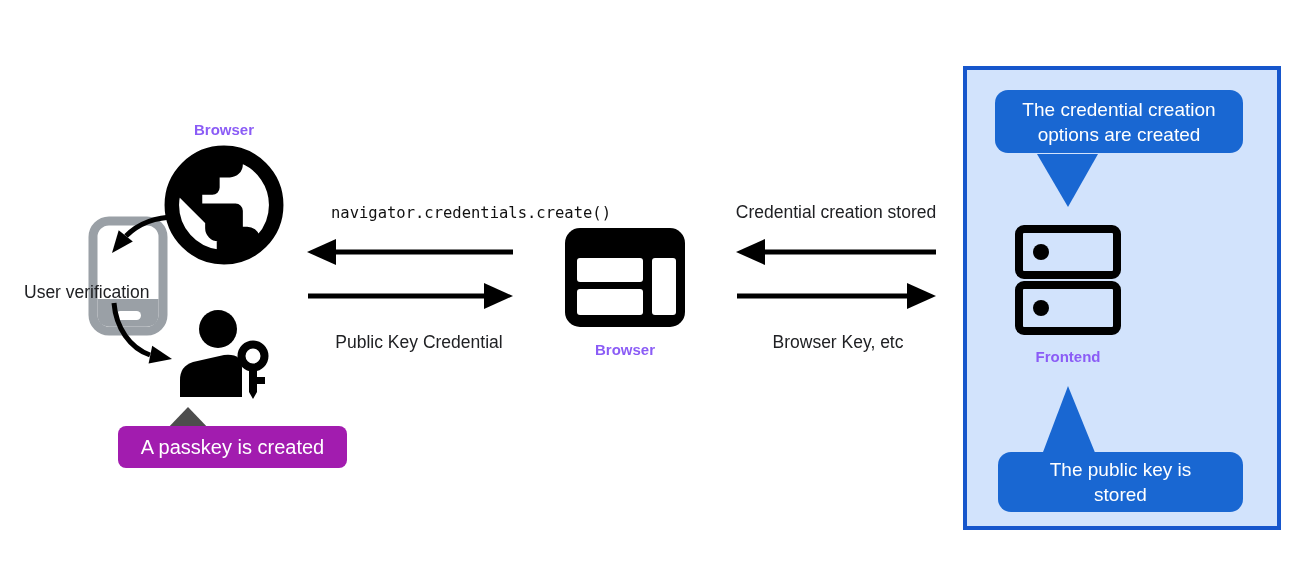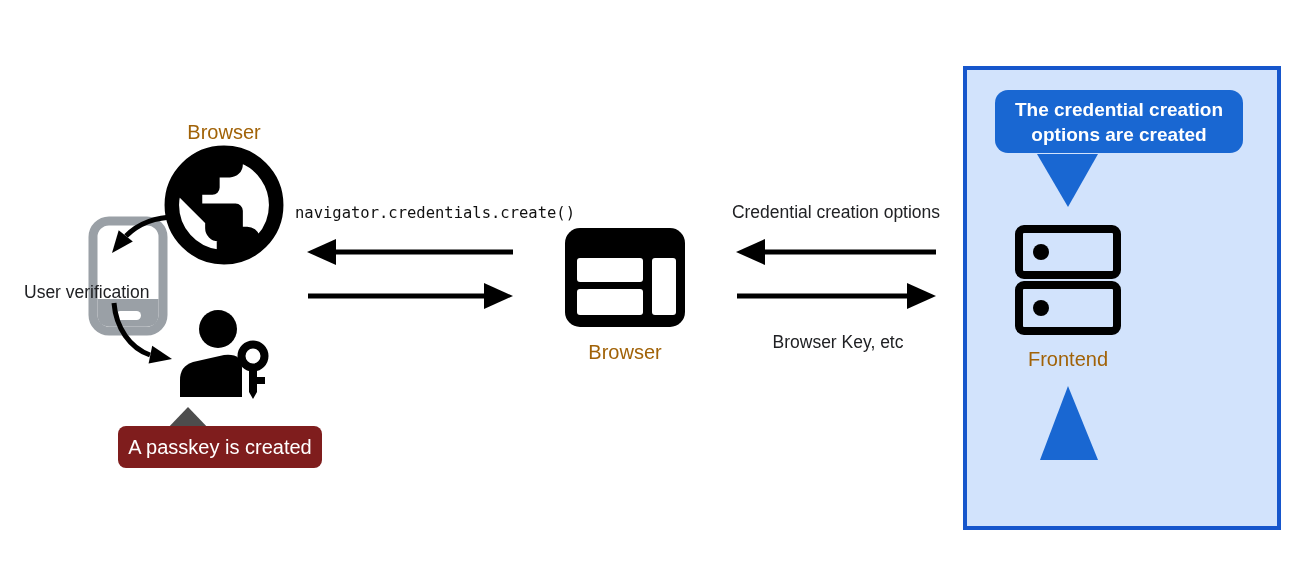--- a/index.html
+++ b/index.html
@@ -6,33 +6,33 @@
   .canvas{
     position:relative;width:1310px;height:568px;background:#ffffff;
     font-family:"Liberation Sans",sans-serif;overflow:hidden;color:#202124;
   }
   .layer{position:absolute;left:0;top:0;width:1310px;height:568px;}
   .panel{
     position:absolute;left:963px;top:66px;width:310px;height:456px;
     background:#d2e3fc;border:4px solid #1656cc;
   }
   .label{position:absolute;white-space:nowrap;font-size:17.5px;color:#202124;}
-  .label.bold{font-weight:normal;font-size:20px;color:#a16207;}
+  .label.bold{font-weight:bold;font-size:15px;color:#8b5cf6;}
   .center{transform:translateX(-50%);}
-  .code{font-family:"DejaVu Sans Mono","Liberation Mono",monospace;font-size:15.5px;color:#111;}
+  .code{font-family:"DejaVu Sans Mono","Liberation Mono",monospace;font-size:15.5px;color:#111;margin-left:36px;}
   .bubble{
     position:absolute;background:#1967d2;color:#ffffff;border-radius:13px;
     display:flex;align-items:center;justify-content:center;text-align:center;
-    font-size:19px;line-height:25px;font-weight:bold;
+    font-size:19px;line-height:25px;
   }
   .bubble .inner1{width:228px;}
   .bubble .inner2{width:175px;}
   .tooltip{
-    position:absolute;left:118px;top:426px;width:204px;height:42px;
-    background:#7f1d1d;color:#fff;border-radius:8px;font-size:20px;
+    position:absolute;left:118px;top:426px;width:229px;height:42px;
+    background:#a21caf;color:#fff;border-radius:8px;font-size:20px;
     display:flex;align-items:center;justify-content:center;text-align:center;
   }
 </style>
 </head>
 <body>
 
 <div class="canvas">
 
   <div class="panel"></div>
 
@@ -98,25 +98,29 @@
       <rect x="1019" y="229" width="98" height="46" rx="5" fill="none" stroke="#000" stroke-width="8"></rect>
       <rect x="1019" y="285" width="98" height="46" rx="5" fill="none" stroke="#000" stroke-width="8"></rect>
       <circle cx="1041" cy="252" r="8" fill="#000"></circle>
       <circle cx="1041" cy="308" r="8" fill="#000"></circle>
     </g>
   </svg>
 
   <div class="label bold center" style="left:224px;top:121px">Browser</div>
   <div class="label" style="left:24px;top:282px">User verification</div>
   <div class="label code center" style="left:435px;top:204px">navigator.credentials.create()</div>
+  <div class="label center" style="left:419px;top:332px">Public Key Credential</div>
   <div class="label bold center" style="left:625px;top:341px">Browser</div>
-  <div class="label center" style="left:836px;top:202px">Credential creation options</div>
+  <div class="label center" style="left:836px;top:202px">Credential creation stored</div>
   <div class="label center" style="left:838px;top:332px">Browser Key, etc</div>
   <div class="label bold center" style="left:1068px;top:348px">Frontend</div>
 
   <div class="bubble" style="left:995px;top:90px;width:248px;height:63px">
     <span class="inner1">The credential creation options are created</span>
+  </div>
+  <div class="bubble" style="left:998px;top:452px;width:245px;height:60px">
+    <span class="inner2">The public key is stored</span>
   </div>
   <div class="tooltip">
     <span>A passkey is created</span>
   </div>
 
 </div>
 
 </body></html>

